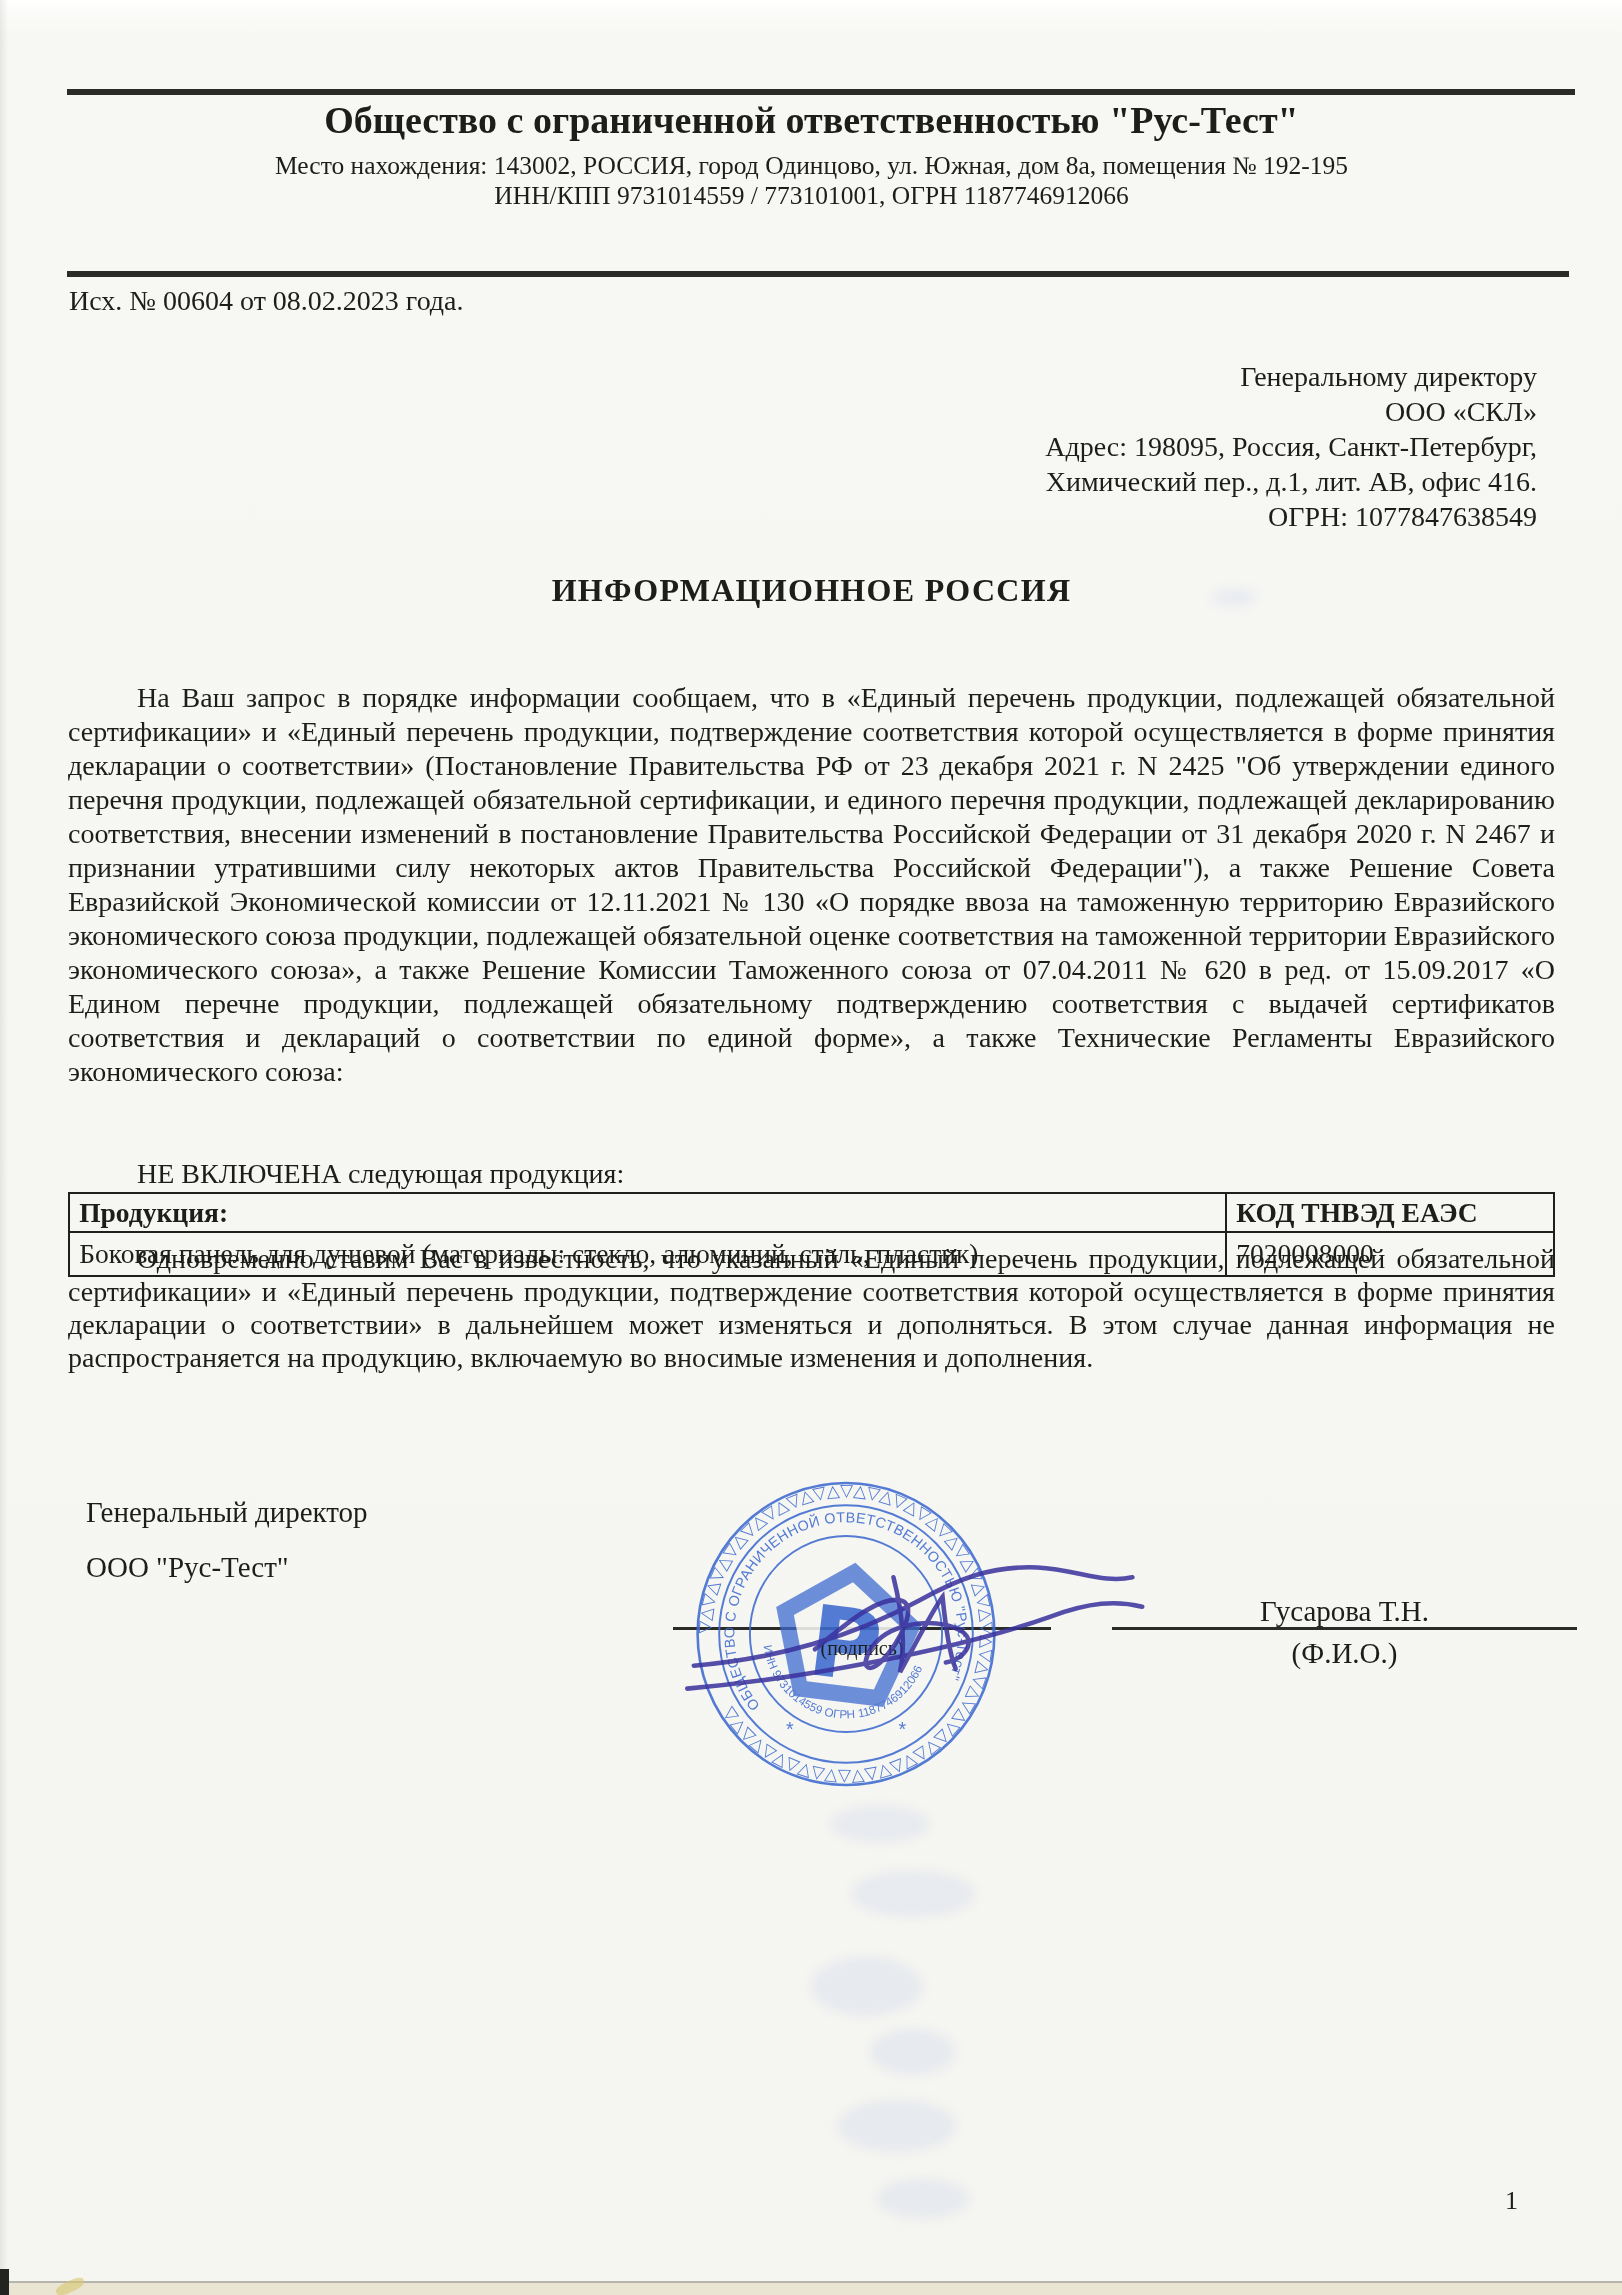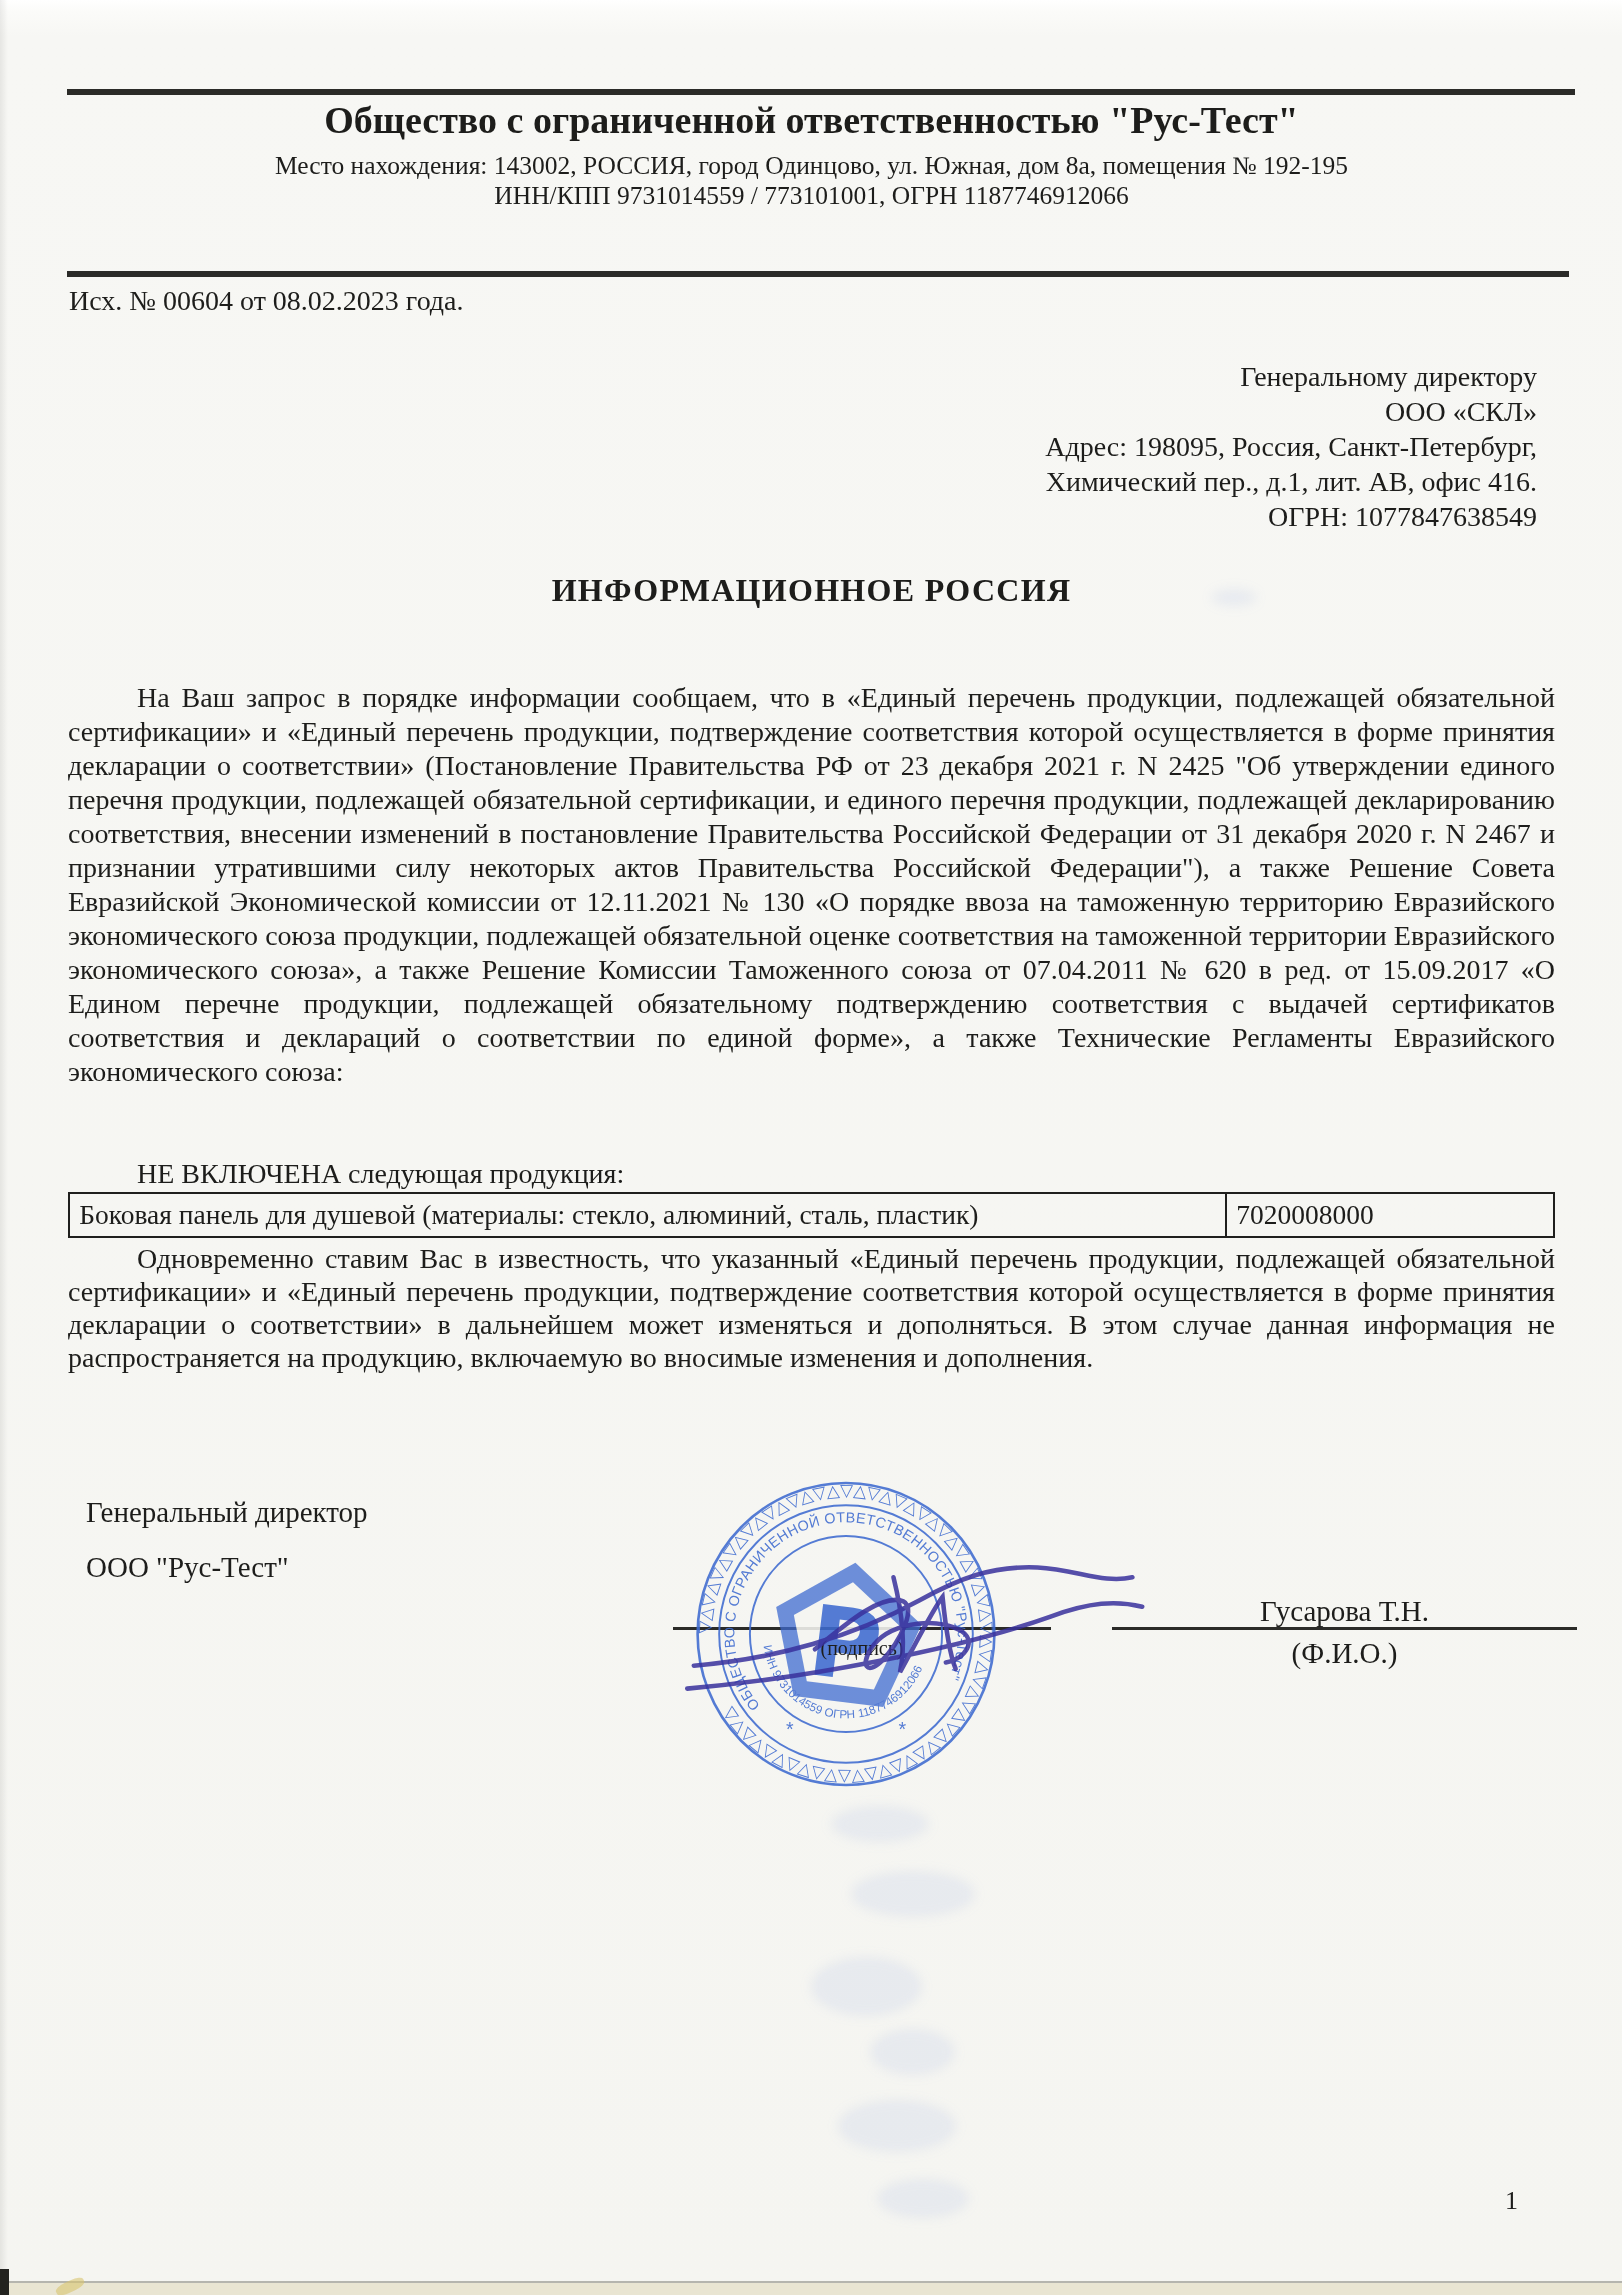--- a/index.html
+++ b/index.html
@@ -68,20 +68,24 @@
 
   <div class="abs para p1">На Ваш запрос в порядке информации сообщаем, что в «Единый перечень продукции, подлежащей обязательной сертификации» и «Единый перечень продукции, подтверждение соответствия которой осуществляется в форме принятия декларации о соответствии» (Постановление Правительства РФ от 23 декабря 2021 г. N 2425 "Об утверждении единого перечня продукции, подлежащей обязательной сертификации, и единого перечня продукции, подлежащей декларированию соответствия, внесении изменений в постановление Правительства Российской Федерации от 31 декабря 2020 г. N 2467 и признании утратившими силу некоторых актов Правительства Российской Федерации"), а также Решение Совета Евразийской Экономической комиссии от 12.11.2021 № 130 «О порядке ввоза на таможенную территорию Евразийского экономического союза продукции, подлежащей обязательной оценке соответствия на таможенной территории Евразийского экономического союза», а также Решение Комиссии Таможенного союза от 07.04.2011 № 620 в ред. от 15.09.2017 «О Едином перечне продукции, подлежащей обязательному подтверждению соответствия с выдачей сертификатов соответствия и деклараций о соответствии по единой форме», а также Технические Регламенты Евразийского экономического союза:</div>
   <div class="abs notinc">НЕ ВКЛЮЧЕНА следующая продукция:</div>
 
   <table class="prod">
     <colgroup>
         <col style="width:1154px">
         <col style="width:327px">
       </colgroup>
     <tbody>
+        <tr>
+      <th>Продукция:</th>
+      <th>КОД ТНВЭД ЕАЭС</th>
+    </tr>
     <tr>
       <td>Боковая панель для душевой (материалы: стекло, алюминий, сталь, пластик)</td>
       <td>7020008000</td>
     </tr>
   </tbody>
     </table>
 
   <div class="abs para p2">Одновременно ставим Вас в известность, что указанный «Единый перечень продукции, подлежащей обязательной сертификации» и «Единый перечень продукции, подтверждение соответствия которой осуществляется в форме принятия декларации о соответствии» в дальнейшем может изменяться и дополняться. В этом случае данная информация не распространяется на продукцию, включаемую во вносимые изменения и дополнения.</div>
 
   <div class="abs dirline" style="top:1496px;">Генеральный директор</div>

